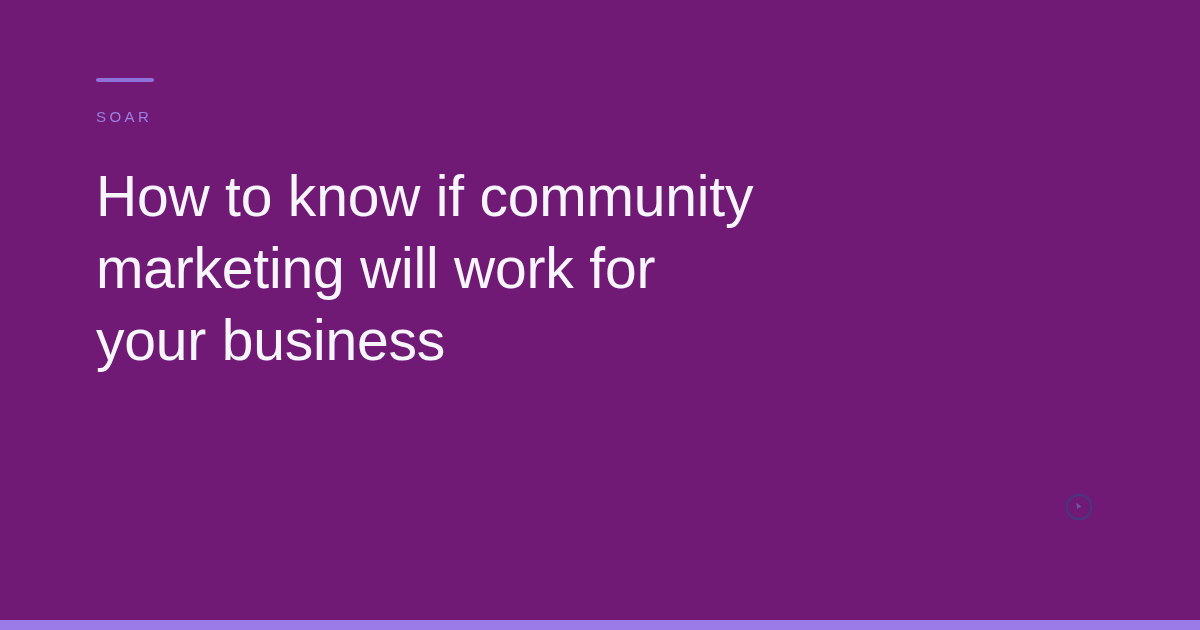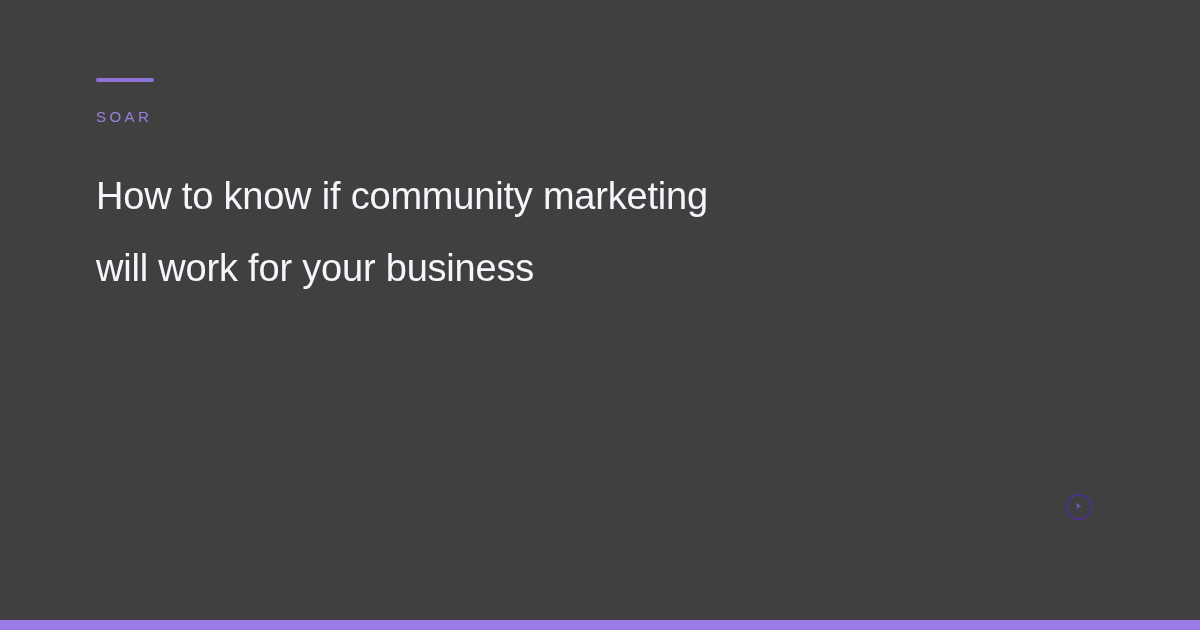--- a/index.html
+++ b/index.html
@@ -12,21 +12,21 @@
     height: 630px;
     overflow: hidden;
     font-family: "Liberation Sans", sans-serif;
     background: #342268;
   }
 
   .card {
     position: relative;
     width: 1200px;
     height: 630px;
-    background: #404040;
+    background: #701a75;
     box-sizing: border-box;
     overflow: hidden;
   }
 
   .content {
     position: absolute;
     left: 96px;
     top: 78px;
     width: 700px;
   }
@@ -44,21 +44,21 @@
     line-height: 18px;
     letter-spacing: 3.4px;
     color: #9A80E0;
     text-transform: uppercase;
     font-weight: 400;
     margin: 0 0 34px 0;
     white-space: nowrap;
   }
 
   .headline {
-    font-size: 38px;
+    font-size: 57px;
     line-height: 72px;
     font-weight: 400;
     color: #F7F5FC;
     margin: 0;
     letter-spacing: -0.2px;
     max-width: 660px;
   }
 
   .badge {
     position: absolute;

